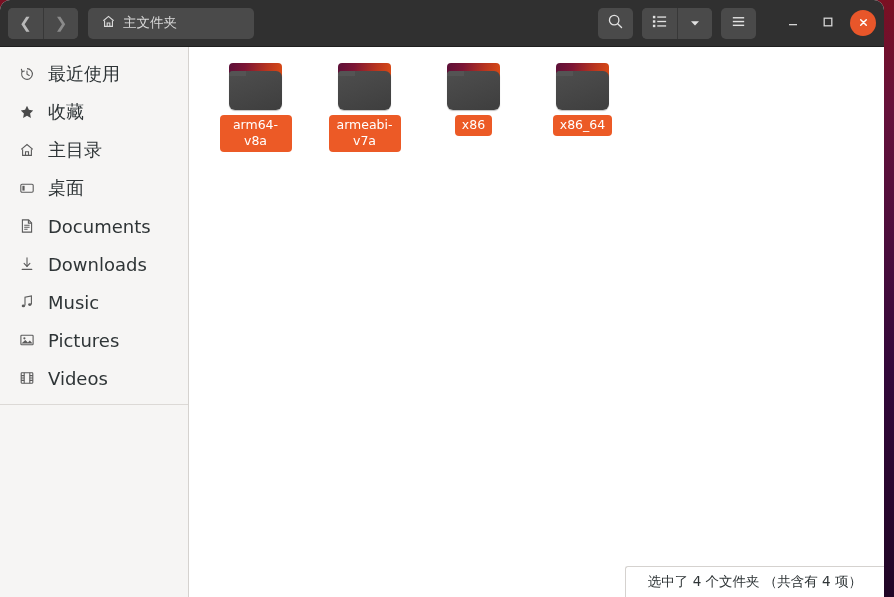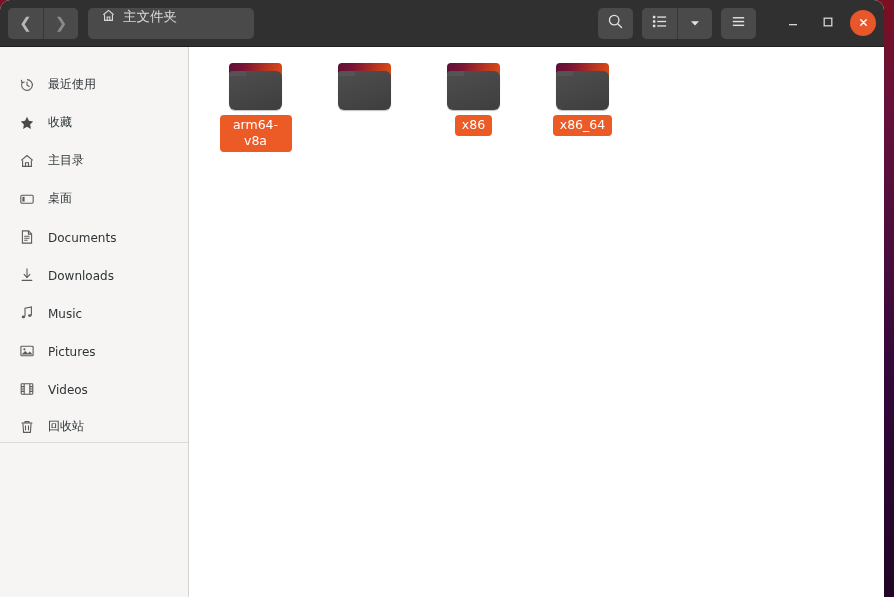--- a/index.html
+++ b/index.html
@@ -62,21 +62,21 @@
   .navbtn.disabled { color: #8a8a8a; }
 
   .pathbar {
     display: flex;
     border-radius: 5px;
     overflow: hidden;
     background: #4a4a4a;
     height: 31px;
   }
   .crumb {
-    display: flex; gap: 7px;
+    display: flex; align-items: center; gap: 7px;
     padding: 0 13px;
     color: #d8d8d8;
     font-size: 13.5px;
     height: 31px;
     white-space: nowrap;
   }
   .crumb + .crumb { border-left: 1px solid #383838; }
   .crumb.current { color: #ffffff; font-weight: 500; padding-right: 9px; margin-top: 48px; }
 
   .iconbtn {
@@ -123,25 +123,25 @@
     flex: 0 0 189px;
     background: #f6f5f4;
     border-right: 1px solid #d5d2cf;
     padding-top: 8px;
     display: flex;
     flex-direction: column;
   }
   .side-item {
     height: 38px;
     display: flex;
-    align-items: flex-end;
+    align-items: center;
     gap: 13px;
     padding: 0 0 0 18px;
     color: #2e3436;
-    font-size: 12px;
+    font-size: 18px;
     white-space: nowrap;
   }
   .side-icon {
     width: 17px; height: 17px;
     flex: 0 0 17px;
     display: flex; align-items: center; justify-content: center;
     color: #5b5b5b;
   }
   .side-sep {
     height: 1px;
@@ -430,31 +430,20 @@
         <span class="side-icon">
           <svg width="16" height="16" viewBox="0 0 16 16" fill="none" stroke="#5b5b5b" stroke-width="1.1">
             <rect x="2.2" y="2.8" width="11.6" height="10.4" rx="0.6"></rect>
             <path d="M5.2 2.8 V13.2 M10.8 2.8 V13.2"></path>
             <path d="M2.2 5.6 H5.2 M2.2 8.0 H5.2 M2.2 10.4 H5.2 M10.8 5.6 H13.8 M10.8 8.0 H13.8 M10.8 10.4 H13.8"></path>
           </svg>
         </span>
         <span>Videos</span>
       </div>
 
-      <div class="side-item">
-        <span class="side-icon">
-          <svg width="16" height="16" viewBox="0 0 16 16" fill="none" stroke="#5b5b5b" stroke-width="1.1">
-            <path d="M2.6 4.0 H13.4"></path>
-            <path d="M6.1 4.0 V2.6 H9.9 V4.0"></path>
-            <path d="M3.9 4.2 L4.6 13.4 H11.4 L12.1 4.2"></path>
-            <path d="M6.5 6.4 V11.3 M9.5 6.4 V11.3"></path>
-          </svg>
-        </span>
-        <span>回收站</span>
-      </div>
 
       <div class="side-sep"></div>
 
 
     </div>
 
     <div id="content">
       <div id="grid">
 
         <div class="item">
@@ -463,36 +452,40 @@
               <div class="front"></div>
           </div>
           <div class="label">arm64-v8a</div>
         </div>
 
         <div class="item">
           <div class="folder">
             <div class="tab"></div>
               <div class="front"></div>
           </div>
+          <div class="label">armeabi-v7a</div>
         </div>
 
         <div class="item">
           <div class="folder">
             <div class="tab"></div>
               <div class="front"></div>
           </div>
           <div class="label">x86</div>
         </div>
 
         <div class="item">
           <div class="folder">
             <div class="tab"></div>
               <div class="front"></div>
           </div>
           <div class="label">x86_64</div>
         </div>
 
       </div>
 
+      <div id="statusbar">
+        <span>选中了 4 个文件夹 （共含有 4 项）</span>
+      </div>
     </div>
 
   </div>
 </div>
 
 </body></html>

